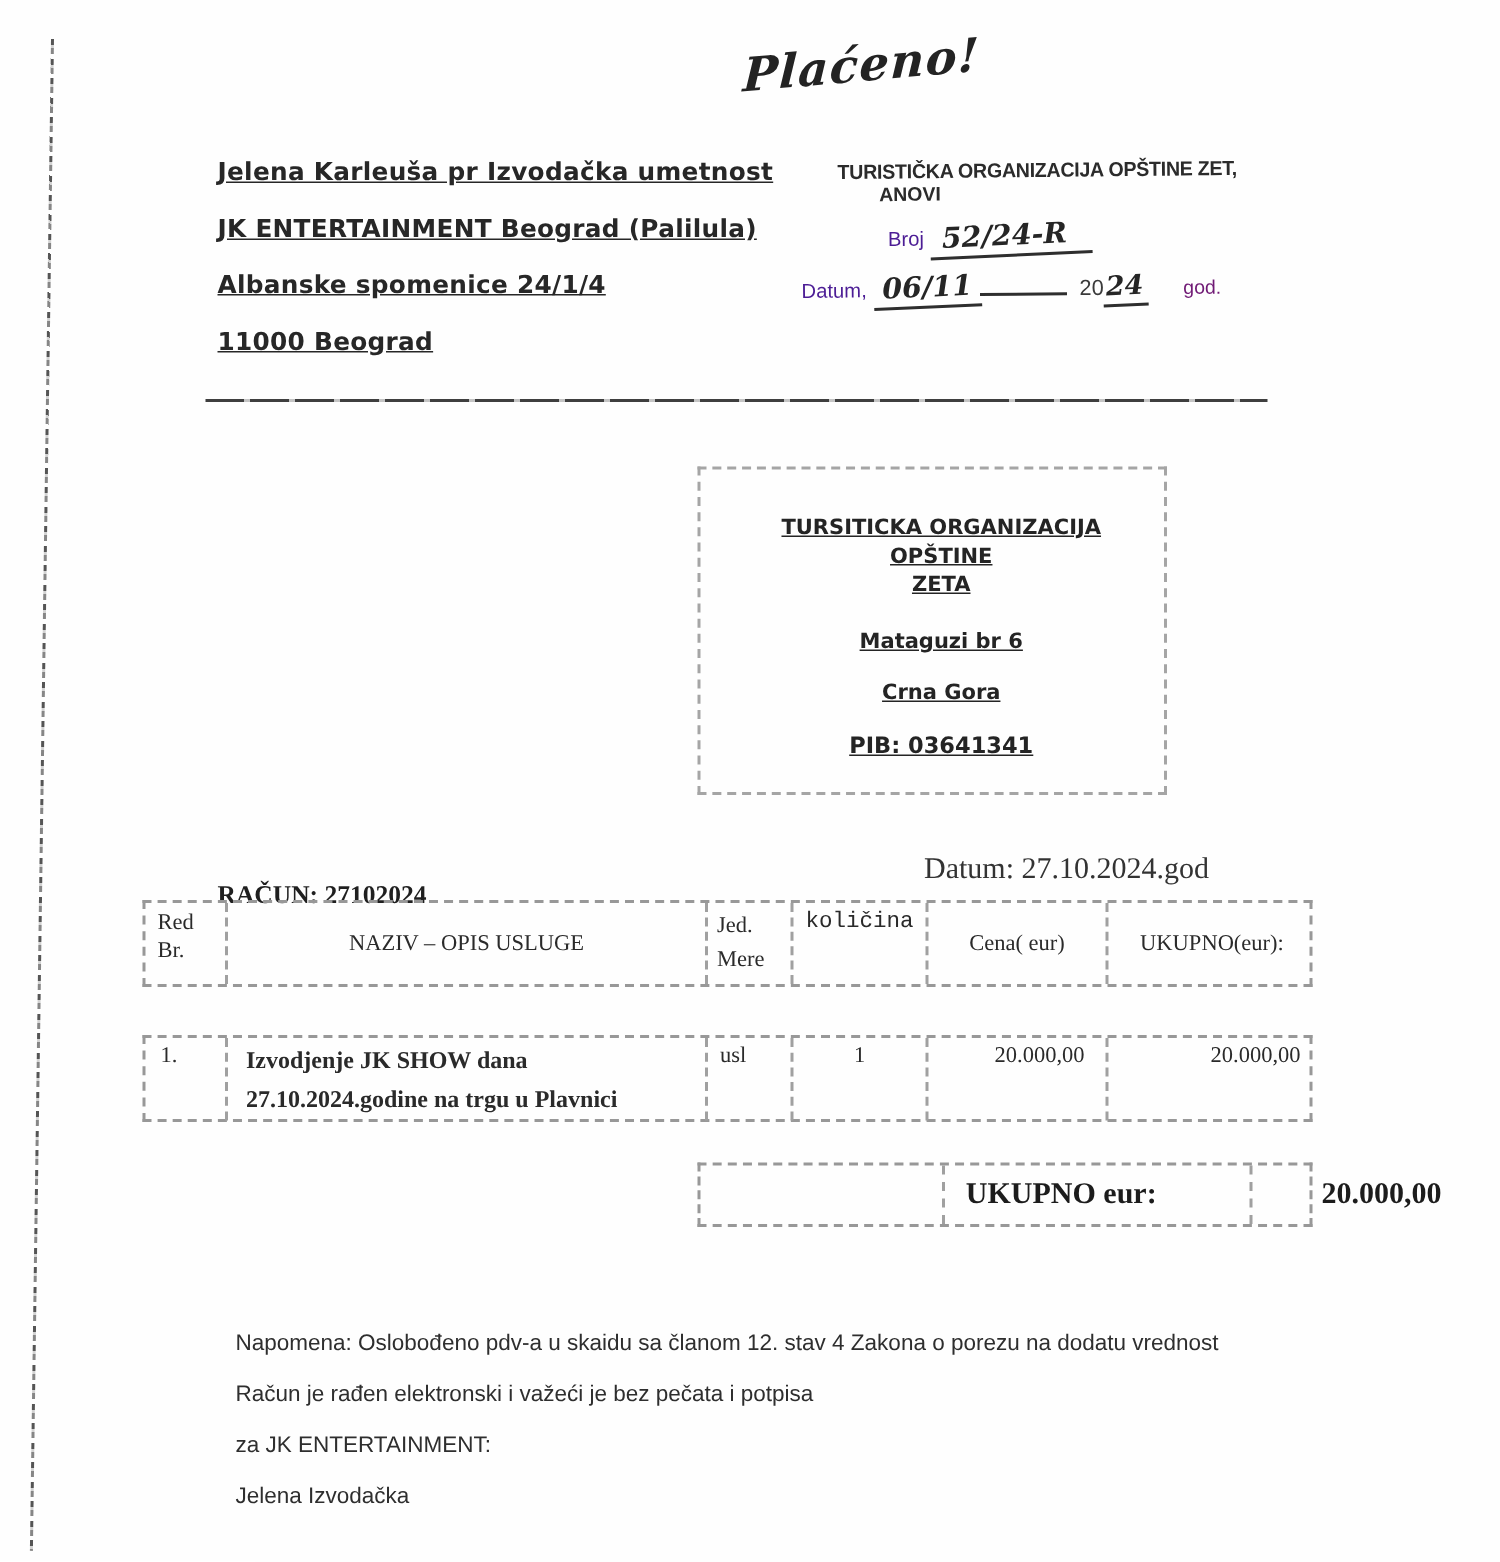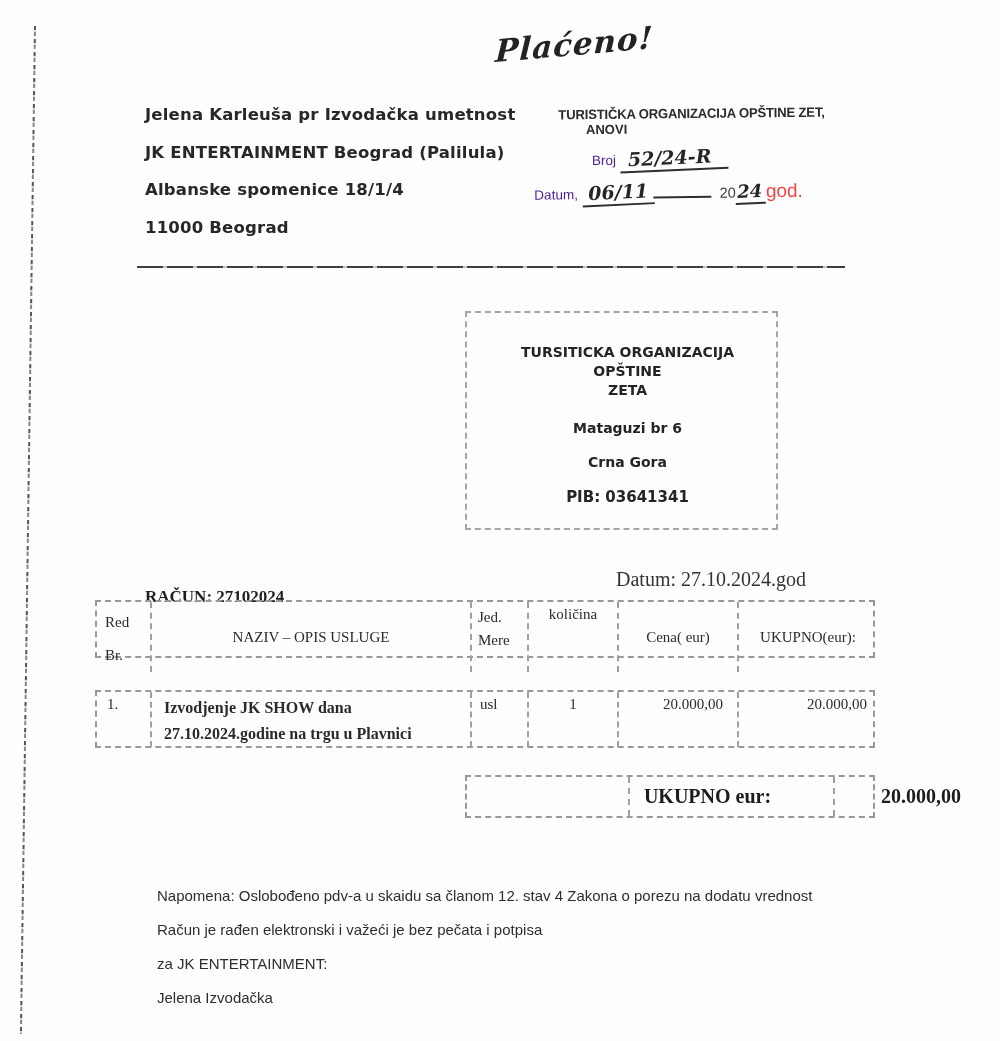--- a/index.html
+++ b/index.html
@@ -2,21 +2,21 @@
 <html><head>
 <meta charset="utf-8">
 <style>
   html,body { margin:0; padding:0; background:#fff; }
   .page {
     position:relative; width:1000px; height:1041px;
     background:#fefefe; color:#1f1f1f; overflow:hidden;
     font-family:"Liberation Sans", sans-serif;
   }
   .serif { font-family:"Liberation Serif", serif; }
-  .dvb   { font-family:"DejaVu Sans", sans-serif; font-weight:bold; }
+  .dvb   { font-family:"DejaVu Sans", sans-serif; font-weight:bold;text-decoration:underline; }
   .hand  {
     font-family:"DejaVu Serif", serif; font-style:italic; font-weight:bold;
     color:#252525;
   }
   .preline { white-space:pre-line; }
 
   
   .scan-line {
     position:absolute; left:34px; top:26px; width:2px; height:1008px;
     background:repeating-linear-gradient(to bottom,
@@ -45,21 +45,21 @@
   .stamp-broj { position:absolute; top:40px; left:60px; display:flex; align-items:baseline; }
   .stamp-datum { position:absolute; top:74px; left:2px; display:flex; align-items:baseline; }
   .stamp-label { font-size:13.5px; color:#4c1d95; }
   .stamp-hand { font-size:19px; transform:rotate(-2deg); }
   .underl { border-bottom:2px solid #2e2e2e; }
   .pad-broj { padding:0 16px 1px 8px; margin-left:4px; }
   .pad-datum { padding:0 6px 1px 6px; margin-left:4px; }
   .uline-ext { display:inline-block; width:58px; border-bottom:2px solid #2e2e2e; height:12px; }
   .yr { font-size:14.5px; margin-left:8px; color:#3a3a3a; }
   .yr-hand { font-size:18px; padding:0 3px 1px 2px; }
-  .god { font-size:19px; margin-left:0; color:#ef4444; }
+  .god { font-size:13px; margin-left:23px; color:#701a75; }
 
   
   .rule { position:absolute; left:137px; top:266px; width:708px; height:2px;
     background:repeating-linear-gradient(to right,
       #3f3f3f 0 26px, rgba(63,63,63,.3) 26px 30px); }
 
   
   .recipient {
     position:absolute; left:465px; top:311px; width:313px; height:219px;
     border:2px dashed #a5a5a5; box-sizing:border-box; padding:30px 10px 0 22px;
@@ -75,24 +75,24 @@
   .inv-date { position:absolute; left:616px; top:568px; font-size:20px; color:#333; }
 
   
   .tgrid { position:absolute; left:95px; width:780px; box-sizing:border-box;
            display:grid; grid-template-columns:53px 320px 57px 90px 120px 140px;
            border:2px dashed #989898; }
   .thead { top:600px; height:58px; }
   .trow  { top:690px; height:58px; }
   .cell  { box-sizing:border-box; font-size:15px; color:#2a2a2a; }
   .cell + .cell { border-left:2px dashed #a0a0a0; }
-  .h-redbr { padding:4px 0 0 8px; line-height:33px; }
+  .h-redbr { padding:4px 0 0 8px; line-height:19px; }
   .h-naziv { display:flex; align-items:center; justify-content:center; }
   .h-jed   { padding:4px 0 0 6px; line-height:23px; }
-  .h-kol   { text-align:center; padding-top:4px; }
+  .h-kol   { text-align:center; padding-top:4px;font-family:Liberation Mono, monospace; }
   .h-cena  { display:flex; align-items:center; justify-content:center; }
   .h-ukup  { display:flex; align-items:center; justify-content:center; }
   .d-num  { padding:4px 0 0 10px; }
   .d-desc { padding:3px 0 0 12px; font-weight:bold; font-size:16px; line-height:26px; }
   .d-unit { padding:4px 0 0 8px; }
   .d-qty  { text-align:center; padding-top:4px; }
   .d-amt  { text-align:right; padding:4px 14px 0 0; }
   .d-tot  { text-align:right; padding:4px 10px 0 0; }
 
   
@@ -115,21 +115,21 @@
 
 <div class="page">
 
   <div class="scan-line"></div>
 
   <div class="paid hand">Plaćeno!</div>
 
   <div class="sender dvb">
     <div>Jelena Karleuša pr Izvodačka umetnost</div>
     <div>JK ENTERTAINMENT Beograd (Palilula)</div>
-    <div>Albanske spomenice 18/1/4</div>
+    <div>Albanske spomenice 24/1/4</div>
     <div>11000 Beograd</div>
   </div>
 
   <div class="stamp">
     <div class="stamp-l1">TURISTIČKA ORGANIZACIJA OPŠTINE ZET,</div>
     <div class="stamp-l2">ANOVI</div>
     <div class="stamp-broj">
       <span class="stamp-label">Broj</span>
       <span class="hand stamp-hand underl pad-broj">52/24-R</span>
     </div>

